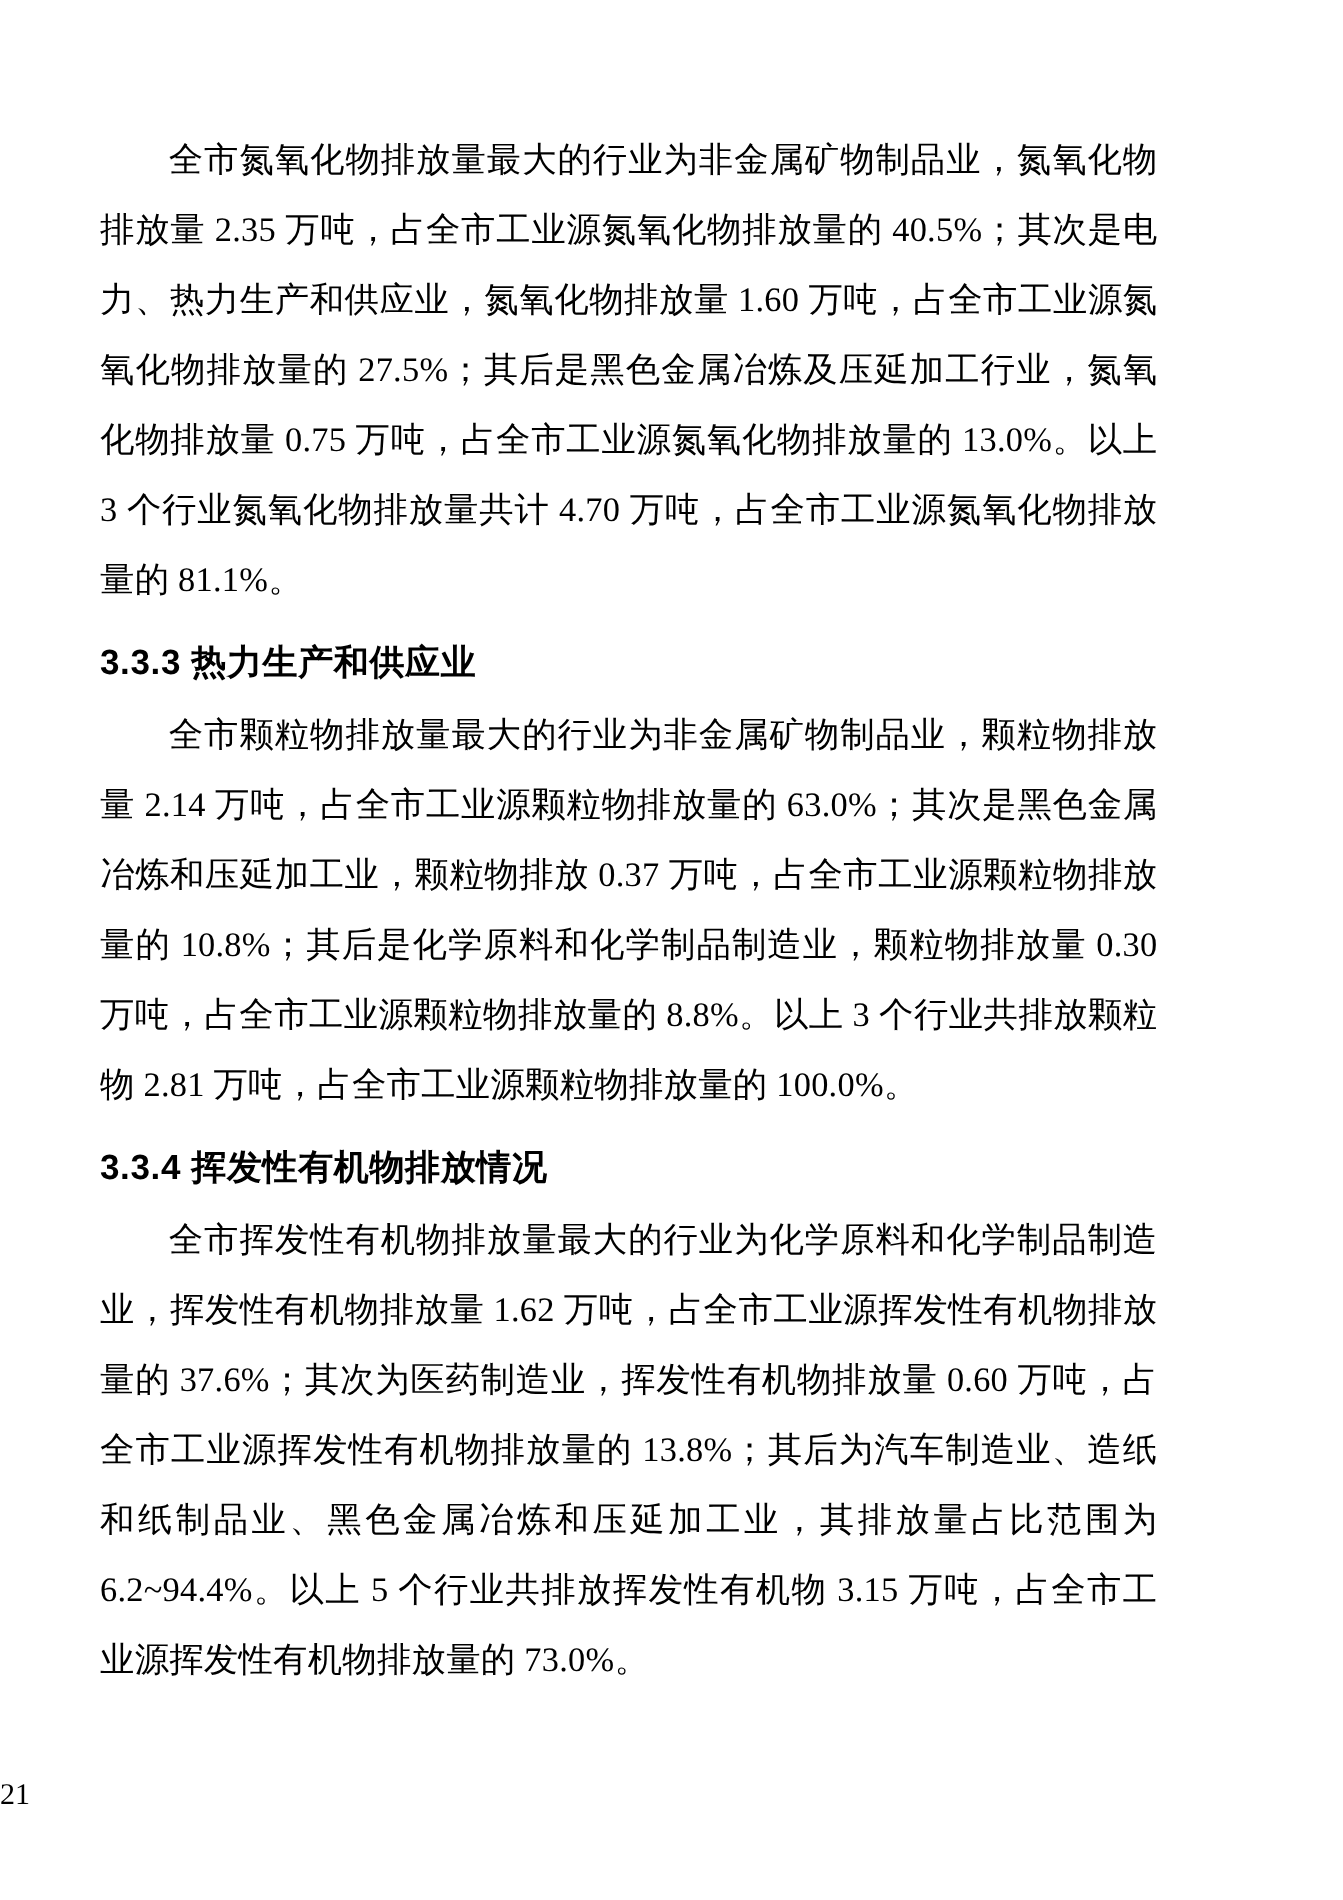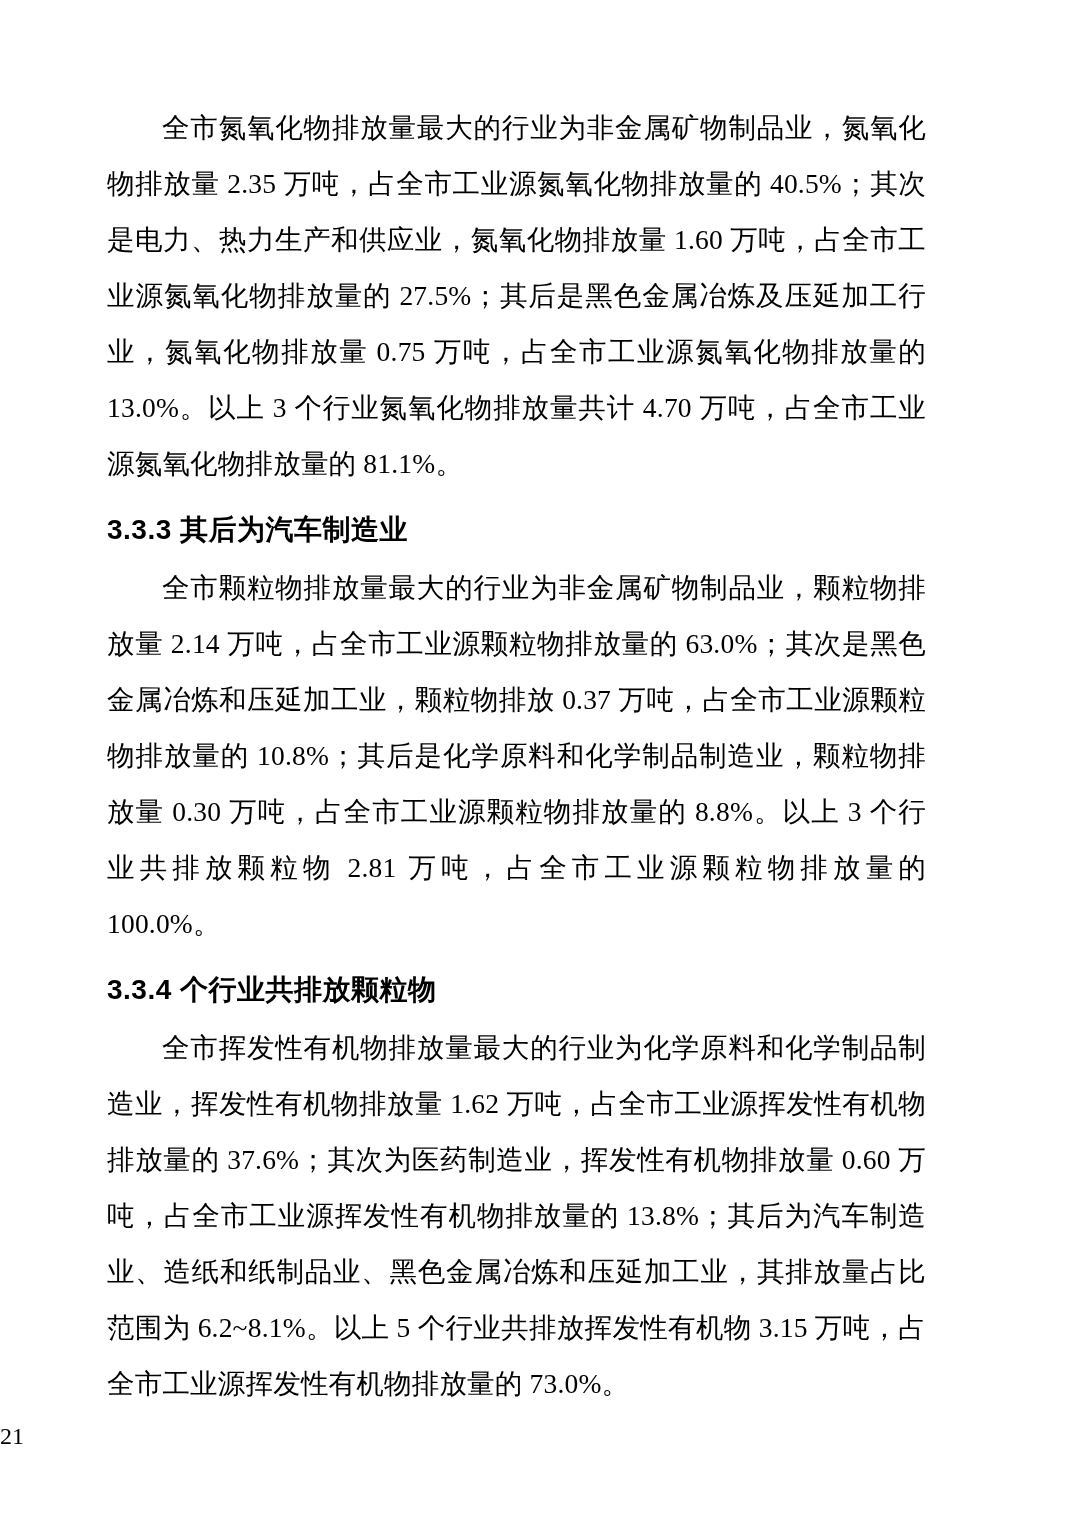--- a/index.html
+++ b/index.html
@@ -11,21 +11,21 @@
     width: 1074px;
     height: 1520px;
     font-family: "Liberation Serif", "DejaVu Serif", serif;
     color: #000000;
     position: relative;
   }
   .page {
     width: 1074px;
     height: 1512px;
     box-sizing: border-box;
-    padding: 100px 148px 40px 107px;
+    padding: 100px 148px 40px 80px;
     position: relative;
   }
   .body-text {
     font-size: 27.5px;
     line-height: 56px;
     text-align: justify;
     text-justify: inter-ideograph;
     text-indent: 2em;
     margin: 0 0 2px 0;
     letter-spacing: 0.2px;
@@ -50,23 +50,23 @@
     font-family: "Liberation Serif", "DejaVu Serif", serif;
   }
 </style>
 </head>
 <body>
 
 <div class="page">
 
   <p class="body-text">全市氮氧化物排放量最大的行业为非金属矿物制品业，氮氧化物排放量 2.35 万吨，占全市工业源氮氧化物排放量的 40.5%；其次是电力、热力生产和供应业，氮氧化物排放量 1.60 万吨，占全市工业源氮氧化物排放量的 27.5%；其后是黑色金属冶炼及压延加工行业，氮氧化物排放量 0.75 万吨，占全市工业源氮氧化物排放量的 13.0%。以上 3 个行业氮氧化物排放量共计 4.70 万吨，占全市工业源氮氧化物排放量的 81.1%。</p>
 
-  <h3 class="heading">3.3.3 其后为汽车制造业</h3>
+  <h3 class="heading">3.3.3 热力生产和供应业</h3>
 
   <p class="body-text">全市颗粒物排放量最大的行业为非金属矿物制品业，颗粒物排放量 2.14 万吨，占全市工业源颗粒物排放量的 63.0%；其次是黑色金属冶炼和压延加工业，颗粒物排放 0.37 万吨，占全市工业源颗粒物排放量的 10.8%；其后是化学原料和化学制品制造业，颗粒物排放量 0.30 万吨，占全市工业源颗粒物排放量的 8.8%。以上 3 个行业共排放颗粒物 2.81 万吨，占全市工业源颗粒物排放量的 100.0%。</p>
 
-  <h3 class="heading">3.3.4 个行业共排放颗粒物</h3>
+  <h3 class="heading">3.3.4 挥发性有机物排放情况</h3>
 
-  <p class="body-text">全市挥发性有机物排放量最大的行业为化学原料和化学制品制造业，挥发性有机物排放量 1.62 万吨，占全市工业源挥发性有机物排放量的 37.6%；其次为医药制造业，挥发性有机物排放量 0.60 万吨，占全市工业源挥发性有机物排放量的 13.8%；其后为汽车制造业、造纸和纸制品业、黑色金属冶炼和压延加工业，其排放量占比范围为 6.2~8.1%。以上 5 个行业共排放挥发性有机物 3.15 万吨，占全市工业源挥发性有机物排放量的 73.0%。</p>
+  <p class="body-text">全市挥发性有机物排放量最大的行业为化学原料和化学制品制造业，挥发性有机物排放量 1.62 万吨，占全市工业源挥发性有机物排放量的 37.6%；其次为医药制造业，挥发性有机物排放量 0.60 万吨，占全市工业源挥发性有机物排放量的 13.8%；其后为汽车制造业、造纸和纸制品业、黑色金属冶炼和压延加工业，其排放量占比范围为 6.2~94.4%。以上 5 个行业共排放挥发性有机物 3.15 万吨，占全市工业源挥发性有机物排放量的 73.0%。</p>
 
   <div class="page-number">21</div>
 
 </div>
 
 </body></html>

